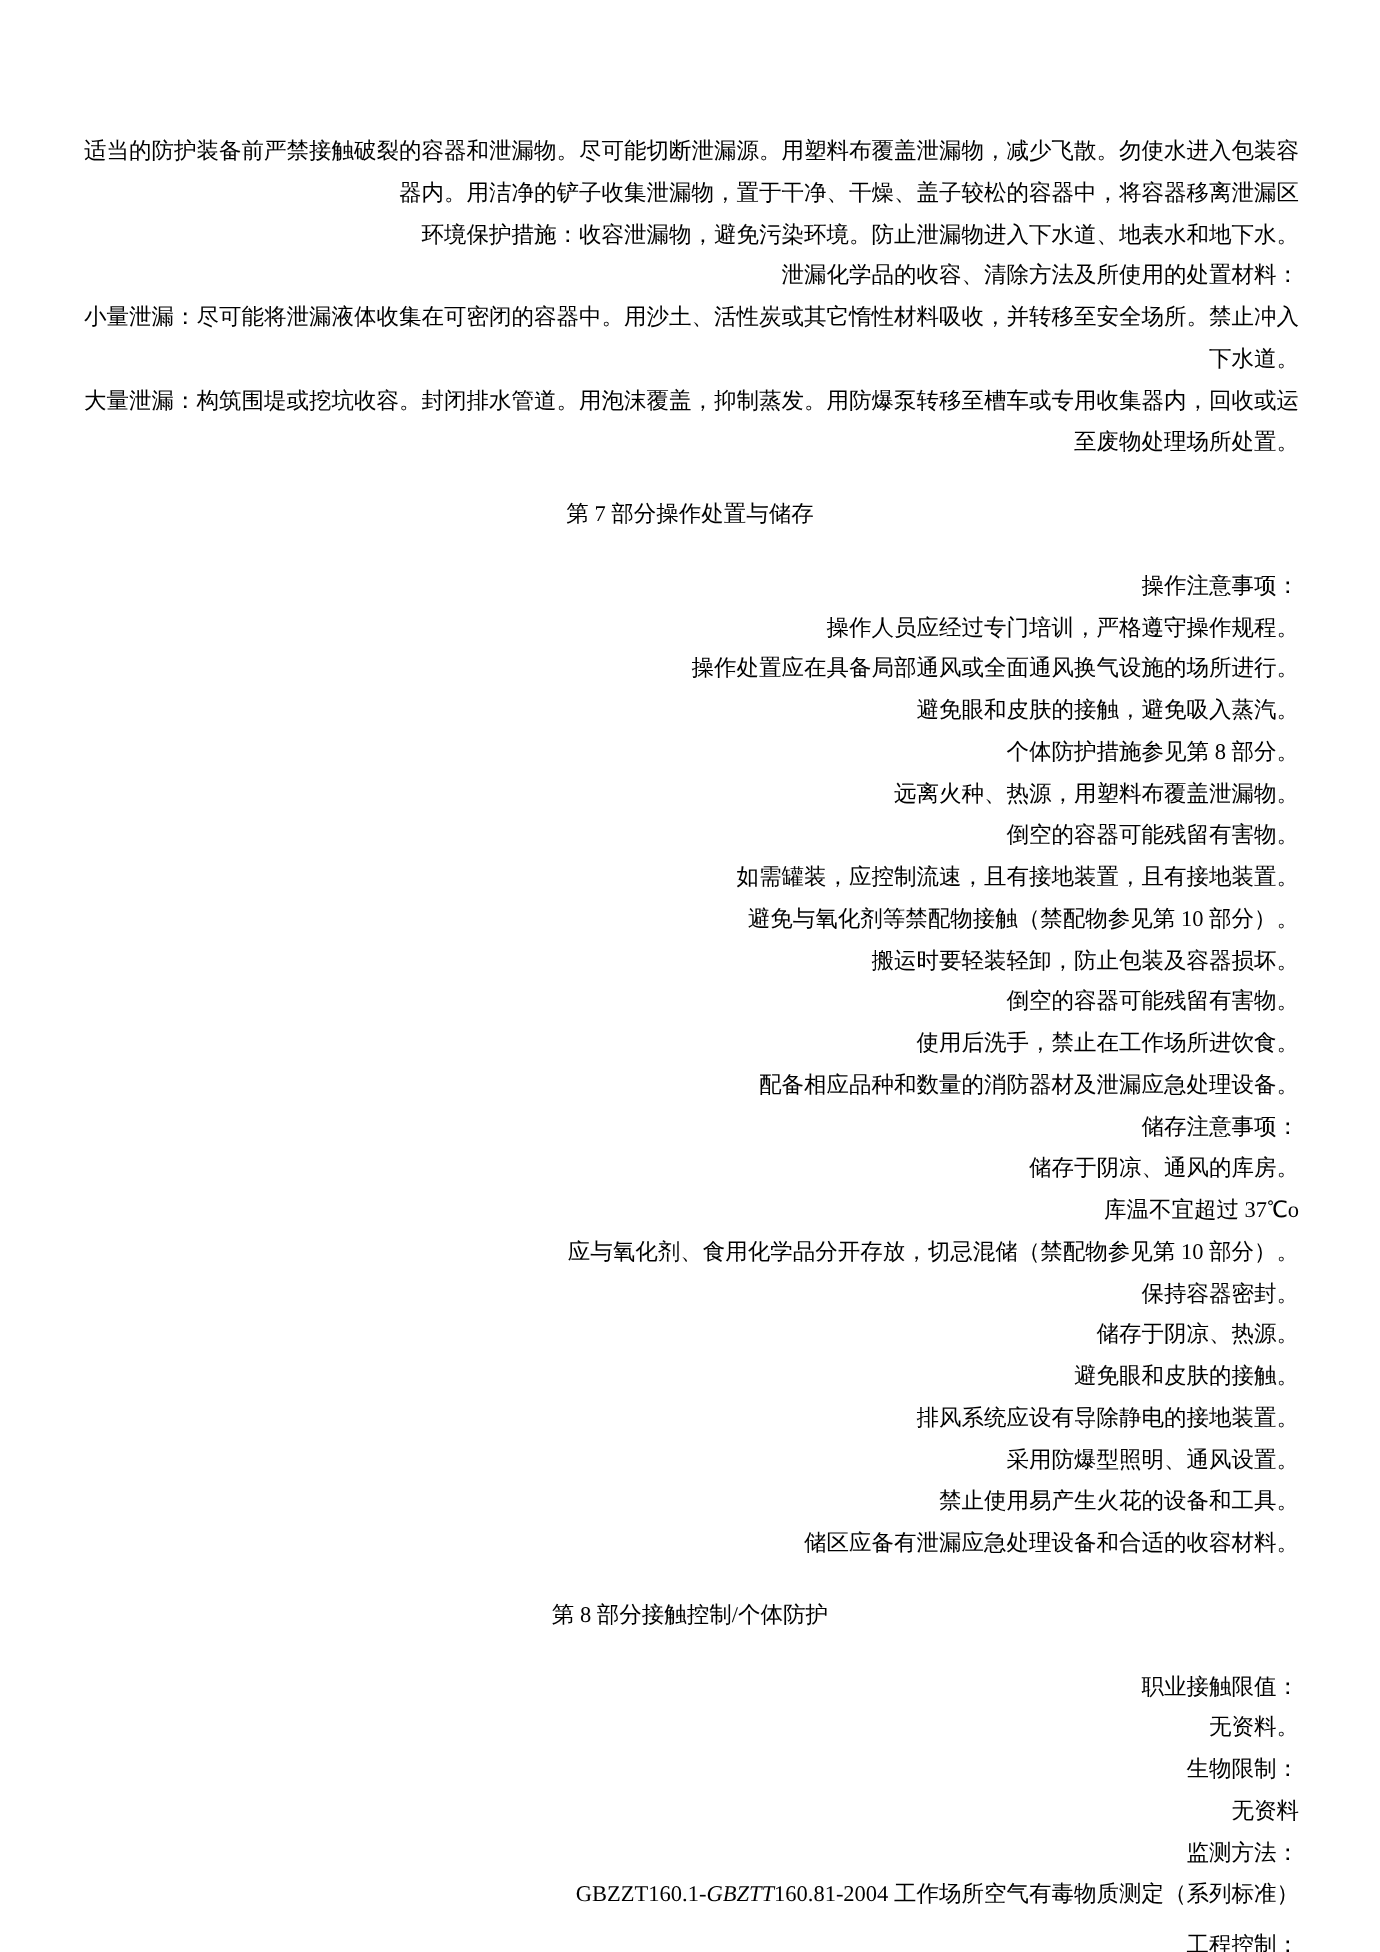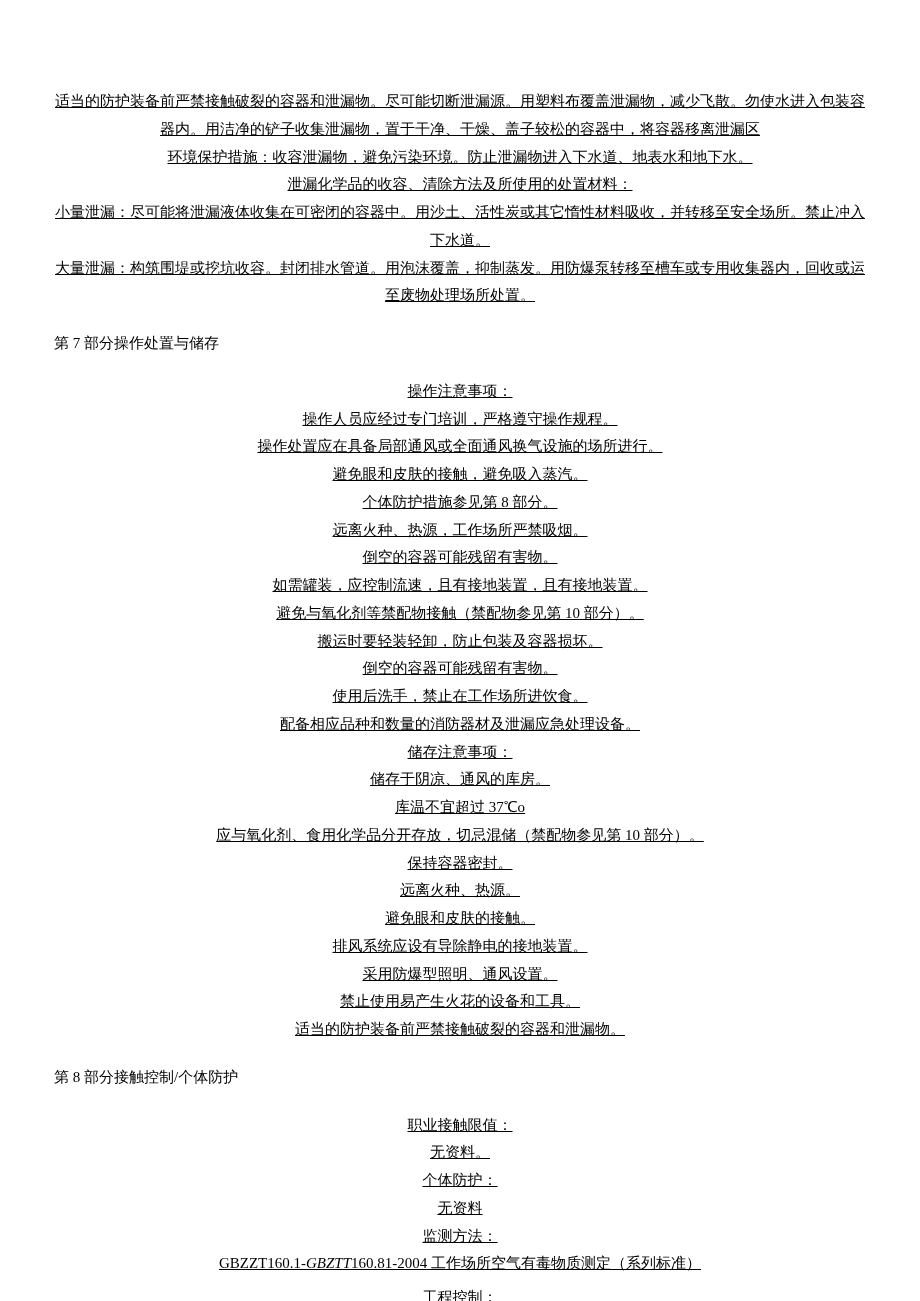--- a/index.html
+++ b/index.html
@@ -6,23 +6,23 @@
     body {
       width: 920px;
       margin: 0 auto;
       background: #fff;
       font-family: "SimSun", "宋体", serif;
       font-size: 15px;
       line-height: 1.85;
       color: #000;
       padding: 88px 54px 60px 54px;
     }
-    .para { text-align: center; text-decoration: underline; }
+    .para { text-align: right; }
     .heading {
-      text-align: left;
+      text-align: center;
       margin-top: 20px;
       margin-bottom: 20px;
     }
     .italic { font-style: italic; }
     .sp { margin-top: 6px; }
   </style>
 </head>
 <body>
 
 <div class="para">适当的防护装备前严禁接触破裂的容器和泄漏物。尽可能切断泄漏源。用塑料布覆盖泄漏物，减少飞散。勿使水进入包装容器内。用洁净的铲子收集泄漏物，置于干净、干燥、盖子较松的容器中，将容器移离泄漏区</div>
@@ -31,41 +31,41 @@
 <div class="para">小量泄漏：尽可能将泄漏液体收集在可密闭的容器中。用沙土、活性炭或其它惰性材料吸收，并转移至安全场所。禁止冲入下水道。</div>
 <div class="para">大量泄漏：构筑围堤或挖坑收容。封闭排水管道。用泡沫覆盖，抑制蒸发。用防爆泵转移至槽车或专用收集器内，回收或运至废物处理场所处置。</div>
 
 <div class="heading">第 7 部分操作处置与储存</div>
 
 <div class="para">操作注意事项：</div>
 <div class="para">操作人员应经过专门培训，严格遵守操作规程。</div>
 <div class="para">操作处置应在具备局部通风或全面通风换气设施的场所进行。</div>
 <div class="para">避免眼和皮肤的接触，避免吸入蒸汽。</div>
 <div class="para">个体防护措施参见第 8 部分。</div>
-<div class="para">远离火种、热源，工作场所严禁吸烟。</div>
+<div class="para">远离火种、热源，用塑料布覆盖泄漏物。</div>
 <div class="para">倒空的容器可能残留有害物。</div>
 <div class="para">如需罐装，应控制流速，且有接地装置，且有接地装置。</div>
 <div class="para">避免与氧化剂等禁配物接触（禁配物参见第 10 部分）。</div>
 <div class="para">搬运时要轻装轻卸，防止包装及容器损坏。</div>
 <div class="para">倒空的容器可能残留有害物。</div>
 <div class="para">使用后洗手，禁止在工作场所进饮食。</div>
 <div class="para">配备相应品种和数量的消防器材及泄漏应急处理设备。</div>
 <div class="para">储存注意事项：</div>
 <div class="para">储存于阴凉、通风的库房。</div>
 <div class="para">库温不宜超过 37℃o</div>
 <div class="para">应与氧化剂、食用化学品分开存放，切忌混储（禁配物参见第 10 部分）。</div>
 <div class="para">保持容器密封。</div>
-<div class="para">远离火种、热源。</div>
+<div class="para">储存于阴凉、热源。</div>
 <div class="para">避免眼和皮肤的接触。</div>
 <div class="para">排风系统应设有导除静电的接地装置。</div>
 <div class="para">采用防爆型照明、通风设置。</div>
 <div class="para">禁止使用易产生火花的设备和工具。</div>
-<div class="para">适当的防护装备前严禁接触破裂的容器和泄漏物。</div>
+<div class="para">储区应备有泄漏应急处理设备和合适的收容材料。</div>
 
 <div class="heading">第 8 部分接触控制/个体防护</div>
 
 <div class="para">职业接触限值：</div>
 <div class="para">无资料。</div>
-<div class="para">个体防护：</div>
+<div class="para">生物限制：</div>
 <div class="para">无资料</div>
 <div class="para">监测方法：</div>
 <div class="para"><span>GBZZT160.1-</span><span class="italic">GBZTT</span><span>160.81-2004 工作场所空气有毒物质测定（系列标准）</span></div>
 <div class="para sp">工程控制：</div>
 
 </body></html>

